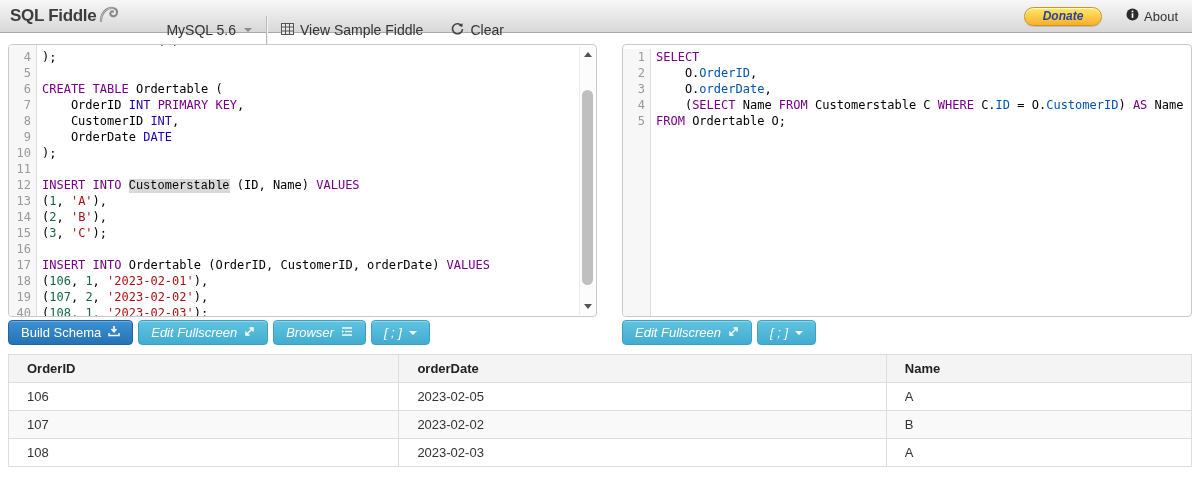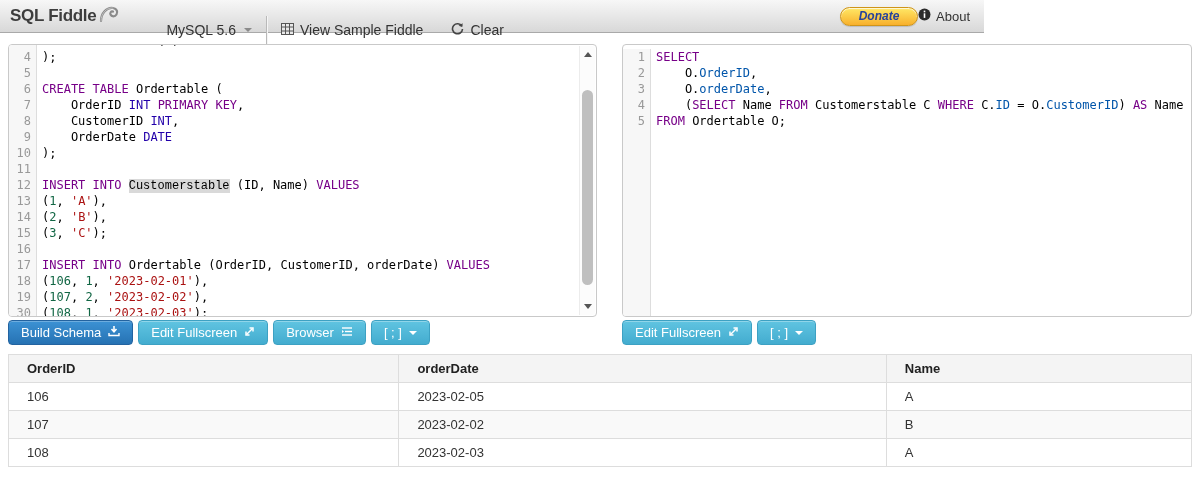--- a/index.html
+++ b/index.html
@@ -1,31 +1,31 @@
 <!DOCTYPE html>
 <html><head>
 <meta charset="utf-8">
 <style>
   * { margin:0; padding:0; box-sizing:border-box; }
   html,body { width:1200px; height:486px; background:#fff; font-family:"Liberation Sans", sans-serif; overflow:hidden; }
 
   
   .topbar{
-    position:absolute; left:0; top:0; width:984px; height:28px;
+    position:absolute; left:0; top:0; width:1192px; height:28px;
     background:linear-gradient(#f7f7f7,#d8d8d8);
     border-bottom:1px solid #a9a9a9;
     display:flex; align-items:center; padding:16px 10px;
   }
   .brand{ display:flex; align-items:center; gap:2px; }
   .brand-text{ font-size:17px; font-weight:bold; color:#3d3d3d; letter-spacing:-0.3px; }
   .menu{ display:flex; align-items:center; height:100%; margin-left:32px; font-size:14px; color:#333;margin-top:28px; }
   .menu-item{ display:flex; align-items:center; gap:6px; padding:0 14px; height:100%; cursor:pointer; }
   .menu-caret{ width:0;height:0;border-left:4px solid transparent;border-right:4px solid transparent;border-top:4px solid #8a8a8a; margin-left:2px;}
   .menu-divider{ width:1px; height:28px; background:#b9b9b9; box-shadow:1px 0 0 #f5f5f5; }
-  .topbar-right{ margin-left:auto; display:flex; align-items:center; padding-right:4px;}
+  .topbar-right{ margin-left:auto; display:flex; align-items:center; gap:24px; padding-right:4px;}
   .donate-btn{
     width:78px; height:19px; border-radius:10px;
     background:linear-gradient(#ffe866,#f8b02c);
     border:1px solid #cf9519; box-shadow:inset 0 1px 1px rgba(255,255,255,.8), 0 1px 1px rgba(0,0,0,.15);
     display:flex; align-items:center; justify-content:center;
     font-size:12px; font-weight:bold; font-style:italic; color:#27439b; cursor:pointer;
   }
   .about{ display:flex; align-items:center; gap:5px; font-size:13px; color:#333; cursor:pointer;}
 
   
@@ -68,21 +68,21 @@
   
   .toolbar{ position:absolute; top:320px; display:flex; gap:5px; }
   #schema-toolbar{ left:8px; }
   #query-toolbar{ left:622px; }
   .btn{
     display:inline-flex; align-items:center; gap:7px; height:25px; padding:0 12px;
     border-radius:4px; color:#fff; font-size:13px; cursor:pointer; border:1px solid transparent;
     white-space:nowrap;
   }
   .btn-dark{ background:linear-gradient(#3c92d4,#2672b3); border-color:#2363a0; box-shadow:inset 0 1px 0 rgba(255,255,255,.25);}
-  .btn-light{ background:linear-gradient(#60c4e1,#43accf); border-color:#3da1c3; box-shadow:inset 0 1px 0 rgba(255,255,255,.3);}
+  .btn-light{ background:linear-gradient(#60c4e1,#43accf); border-color:#3da1c3; box-shadow:inset 0 1px 0 rgba(255,255,255,.3);font-style:italic;}
   .btn .caret{ width:0;height:0;border-left:4px solid transparent;border-right:4px solid transparent;border-top:4px solid #fff; }
   .split-sep{ width:1px; align-self:stretch; background:rgba(0,0,0,.25); box-shadow:1px 0 0 rgba(255,255,255,.25); margin:0 2px;}
   .run-tri{ font-size:11px; }
 
   
   .results{ position:absolute; left:8px; top:354px; width:1184px; }
   table{ border-collapse:collapse; width:100%; font-size:13px; color:#333; }
   th,td{ border:1px solid #ddd; padding:6px 8px 6px 18px; text-align:left; }
   thead th{ background:#f4f4f4; font-weight:bold; color:#222; }
   tbody tr.odd{ background:#fff; }
@@ -168,21 +168,21 @@
           <div class="code-line">10</div>
           <div class="code-line">11</div>
           <div class="code-line">12</div>
           <div class="code-line">13</div>
           <div class="code-line">14</div>
           <div class="code-line">15</div>
           <div class="code-line">16</div>
           <div class="code-line">17</div>
           <div class="code-line">18</div>
           <div class="code-line">19</div>
-          <div class="code-line">30</div>
+          <div class="code-line">40</div>
         </div>
       <div class="code" id="schema-code"><div class="code-line"><span class="tk-p">    Name </span><span class="tk-y">VARCHAR</span><span class="tk-p">(</span><span class="tk-n">1</span><span class="tk-p">)</span></div><div class="code-line"><span class="tk-p">);</span></div><div class="code-line">&nbsp;</div><div class="code-line"><span class="tk-k">CREATE TABLE</span><span class="tk-p"> Ordertable (</span></div><div class="code-line"><span class="tk-p">    OrderID </span><span class="tk-y">INT</span><span class="tk-p"> </span><span class="tk-k">PRIMARY KEY</span><span class="tk-p">,</span></div><div class="code-line"><span class="tk-p">    CustomerID </span><span class="tk-y">INT</span><span class="tk-p">,</span></div><div class="code-line"><span class="tk-p">    OrderDate </span><span class="tk-y">DATE</span></div><div class="code-line"><span class="tk-p">);</span></div><div class="code-line">&nbsp;</div><div class="code-line"><span class="tk-k">INSERT INTO</span><span class="tk-p"> </span><span class="tk-h">Customerstable</span><span class="tk-p"> (ID, Name) </span><span class="tk-k">VALUES</span></div><div class="code-line"><span class="tk-p">(</span><span class="tk-n">1</span><span class="tk-p">, </span><span class="tk-s">'A'</span><span class="tk-p">),</span></div><div class="code-line"><span class="tk-p">(</span><span class="tk-n">2</span><span class="tk-p">, </span><span class="tk-s">'B'</span><span class="tk-p">),</span></div><div class="code-line"><span class="tk-p">(</span><span class="tk-n">3</span><span class="tk-p">, </span><span class="tk-s">'C'</span><span class="tk-p">);</span></div><div class="code-line">&nbsp;</div><div class="code-line"><span class="tk-k">INSERT INTO</span><span class="tk-p"> Ordertable (OrderID, CustomerID, orderDate) </span><span class="tk-k">VALUES</span></div><div class="code-line"><span class="tk-p">(</span><span class="tk-n">106</span><span class="tk-p">, </span><span class="tk-n">1</span><span class="tk-p">, </span><span class="tk-s">'2023-02-01'</span><span class="tk-p">),</span></div><div class="code-line"><span class="tk-p">(</span><span class="tk-n">107</span><span class="tk-p">, </span><span class="tk-n">2</span><span class="tk-p">, </span><span class="tk-s">'2023-02-02'</span><span class="tk-p">),</span></div><div class="code-line"><span class="tk-p">(</span><span class="tk-n">108</span><span class="tk-p">, </span><span class="tk-n">1</span><span class="tk-p">, </span><span class="tk-s">'2023-02-03'</span><span class="tk-p">);</span></div></div>
     </div>
   </div>
   <div class="vscroll">
     <div class="arrow arrow-up"></div>
     <div class="thumb"></div>
     <div class="arrow arrow-down"></div>
   </div>
 </div>

